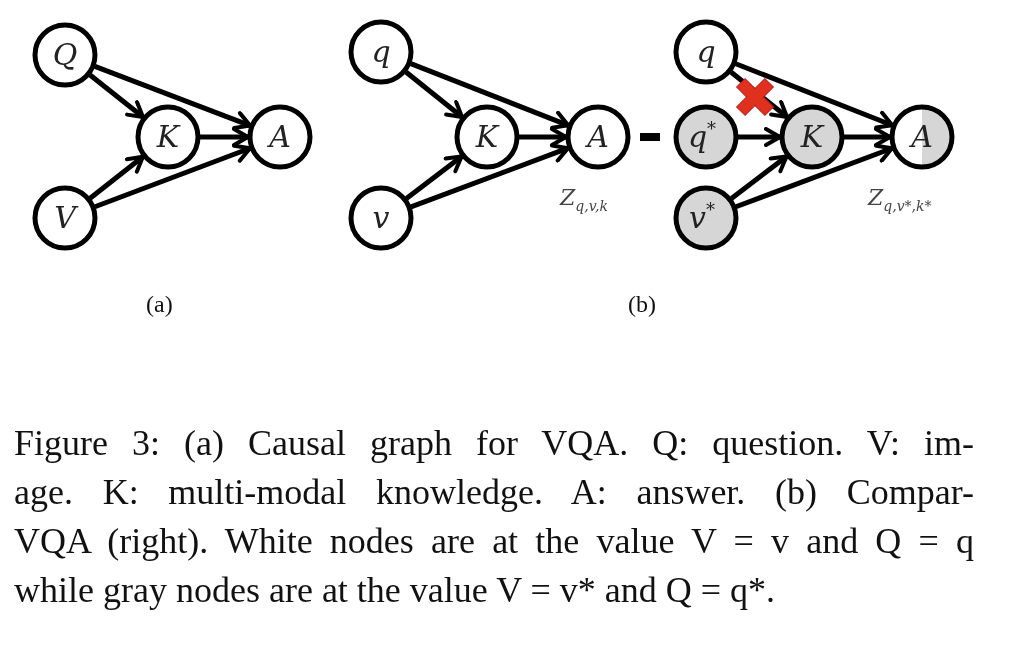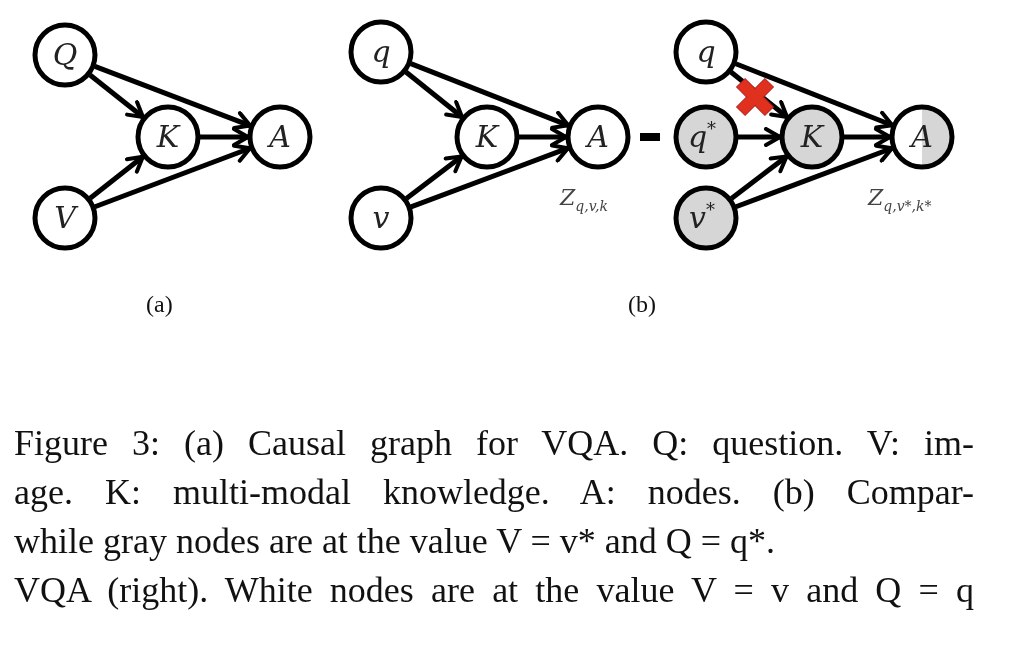--- a/index.html
+++ b/index.html
@@ -131,16 +131,16 @@
     <text class="zlabel" x="868" y="205">
       <tspan>Z</tspan><tspan class="zsub" dy="6">q,v*,k*</tspan>
     </text>
     <text class="sublabel" x="146" y="312">(a)</text>
     <text class="sublabel" x="628" y="312">(b)</text>
   </g>
 </svg>
 
 <div id="caption">
   <span class="line">Figure 3: (a) Causal graph for VQA. Q: question. V: im-</span>
-  <span class="line">age. K: multi-modal knowledge. A: nodes. (b) Compar-</span>
+  <span class="line">age. K: multi-modal knowledge. A: answer. (b) Compar-</span>
+  <span class="line">VQA (right). White nodes are at the value V = v and Q = q</span>
   <span class="line last">while gray nodes are at the value V = v* and Q = q*.</span>
-  <span class="line">VQA (right). White nodes are at the value V = v and Q = q</span>
 </div>
 
 </body></html>

